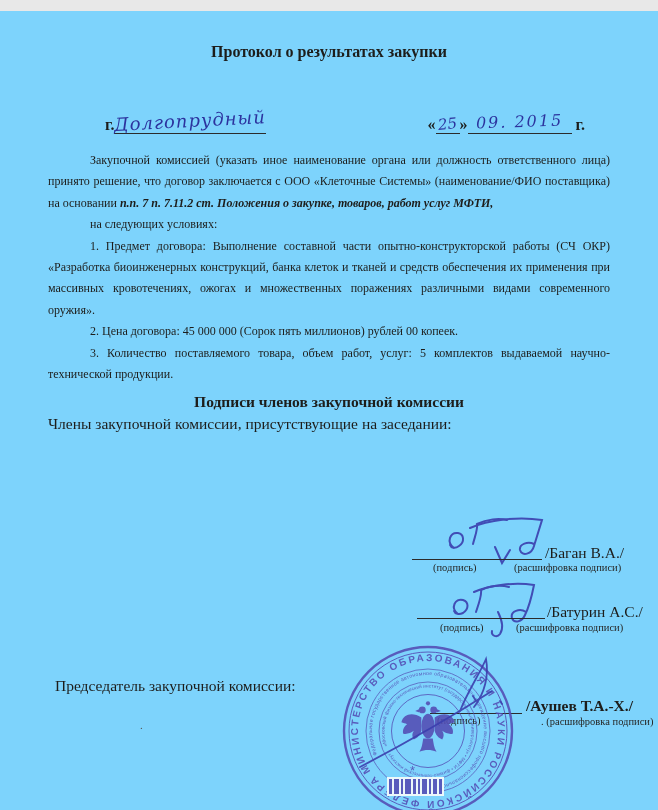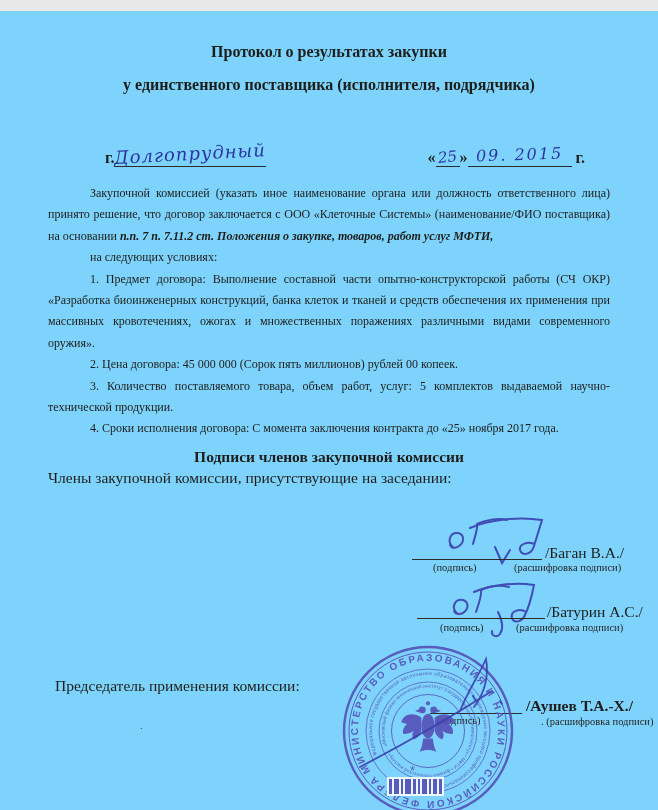--- a/index.html
+++ b/index.html
@@ -43,37 +43,35 @@
   .stray-dot{font-size:11px;color:#555;}
   svg{display:block;}
 </style>
 </head>
 <body>
 
 <div class="page">
 
   <div class="content">
     <div class="title">Протокол о результатах закупки</div>
-    <div class="title title2">у единственного поставщика (исполнителя, подрядчика)</div>
 
     <div class="city-date-row">
       <div class="city-block">
         <span>г.</span><span class="u-line" style="width:152px;"><span class="hw hw-city">Долгопрудный</span></span>
       </div>
       <div class="date-block">
         <span>«</span><span class="u-line" style="width:24px;"><span class="hw hw-day">25</span></span><span>»</span><span class="u-line" style="width:104px;"><span class="hw hw-rest">09. 2015</span></span>&nbsp;<span>г.</span>
       </div>
     </div>
 
     <p class="body-par par-first"><span>Закупочной комиссией (указать иное наименование органа или должность ответственного лица) принято решение, что договор заключается с ООО «Клеточные Системы» (наименование/ФИО поставщика) на основании </span><span class="bi">п.п. 7 п. 7.11.2 ст. Положения о закупке, товаров, работ услуг МФТИ,</span></p>
     <p class="body-par">на следующих условиях:</p>
     <p class="body-par">1. Предмет договора: Выполнение составной части опытно-конструкторской работы (СЧ ОКР) «Разработка биоинженерных конструкций, банка клеток и тканей и средств обеспечения их применения при массивных кровотечениях, ожогах и множественных поражениях различными видами современного оружия».</p>
     <p class="body-par">2. Цена договора: 45 000 000 (Сорок пять миллионов) рублей 00 копеек.</p>
     <p class="body-par">3. Количество поставляемого товара, объем работ, услуг: 5 комплектов выдаваемой научно-технической продукции.</p>
-    <p class="body-par">4. Сроки исполнения договора: С момента заключения контракта до «25» ноября 2017 года.</p>
 
     <div class="sig-heading">Подписи членов закупочной комиссии</div>
     <p class="sig-intro">Члены закупочной комиссии, присутствующие на заседании:</p>
   </div>
 
   <svg class="abs" style="left:440px;top:503px;" width="125" height="62" viewBox="0 0 125 62">
     <g fill="none" stroke="#3b3fae" stroke-width="2" stroke-linecap="round" opacity="0.9">
       <path d="M14,34 c-8,-6 -4,-16 4,-15 c6,1 7,9 1,13 c-4,3 -8,2 -9,-1"></path>
       <path d="M33,30 c2,-8 5,-15 4,-20 c10,-5 22,-6 30,-4"></path>
       <path d="M30,14 c18,-8 48,-12 72,-8 l-8,26 c-2,8 -12,11 -14,4 c-1,-6 8,-9 14,-6"></path>
@@ -91,21 +89,21 @@
       <path d="M30,36 c3,-9 6,-17 5,-22 c9,-4 20,-5 28,-3"></path>
       <path d="M28,16 c16,-7 40,-10 60,-7 c-2,10 -5,22 -9,30 c-3,7 -11,9 -13,3 c-2,-7 8,-10 14,-6"></path>
       <path d="M52,36 c4,8 6,16 2,22 c-3,4 -9,2 -8,-3"></path>
     </g>
   </svg>
   <div class="abs sig-underline" style="left:417px;top:593px;width:128px;height:14px;"></div>
   <div class="abs sig-name" style="left:547px;top:592px;">/Батурин А.С./</div>
   <div class="abs sig-caption" style="left:440px;top:611px;">(подпись)</div>
   <div class="abs sig-caption" style="left:516px;top:611px;">(расшифровка подписи)</div>
 
-  <div class="abs sig-name" style="left:55px;top:666px;">Председатель применения комиссии:</div>
+  <div class="abs sig-name" style="left:55px;top:666px;">Председатель закупочной комиссии:</div>
   <div class="abs sig-underline" style="left:430px;top:688px;width:92px;height:14px;"></div>
   <div class="abs sig-name" style="left:526px;top:686px;font-weight:bold;">/Аушев Т.А.-Х./</div>
   <div class="abs sig-caption" style="left:437px;top:704px;">(подпись)</div>
   <div class="abs sig-caption" style="left:541px;top:705px;">. (расшифровка подписи)</div>
   <div class="abs stray-dot" style="left:140px;top:708px;">.</div>
 
   <svg class="abs" style="left:342px;top:634px;" width="172" height="172" viewBox="-86 -86 172 172" opacity="0.88">
     <defs>
       <path id="r70" d="M 0 -70 A 70 70 0 1 1 -0.02 -70"></path>
       <path id="r56" d="M 0 -56 A 56 56 0 1 1 -0.02 -56"></path>

